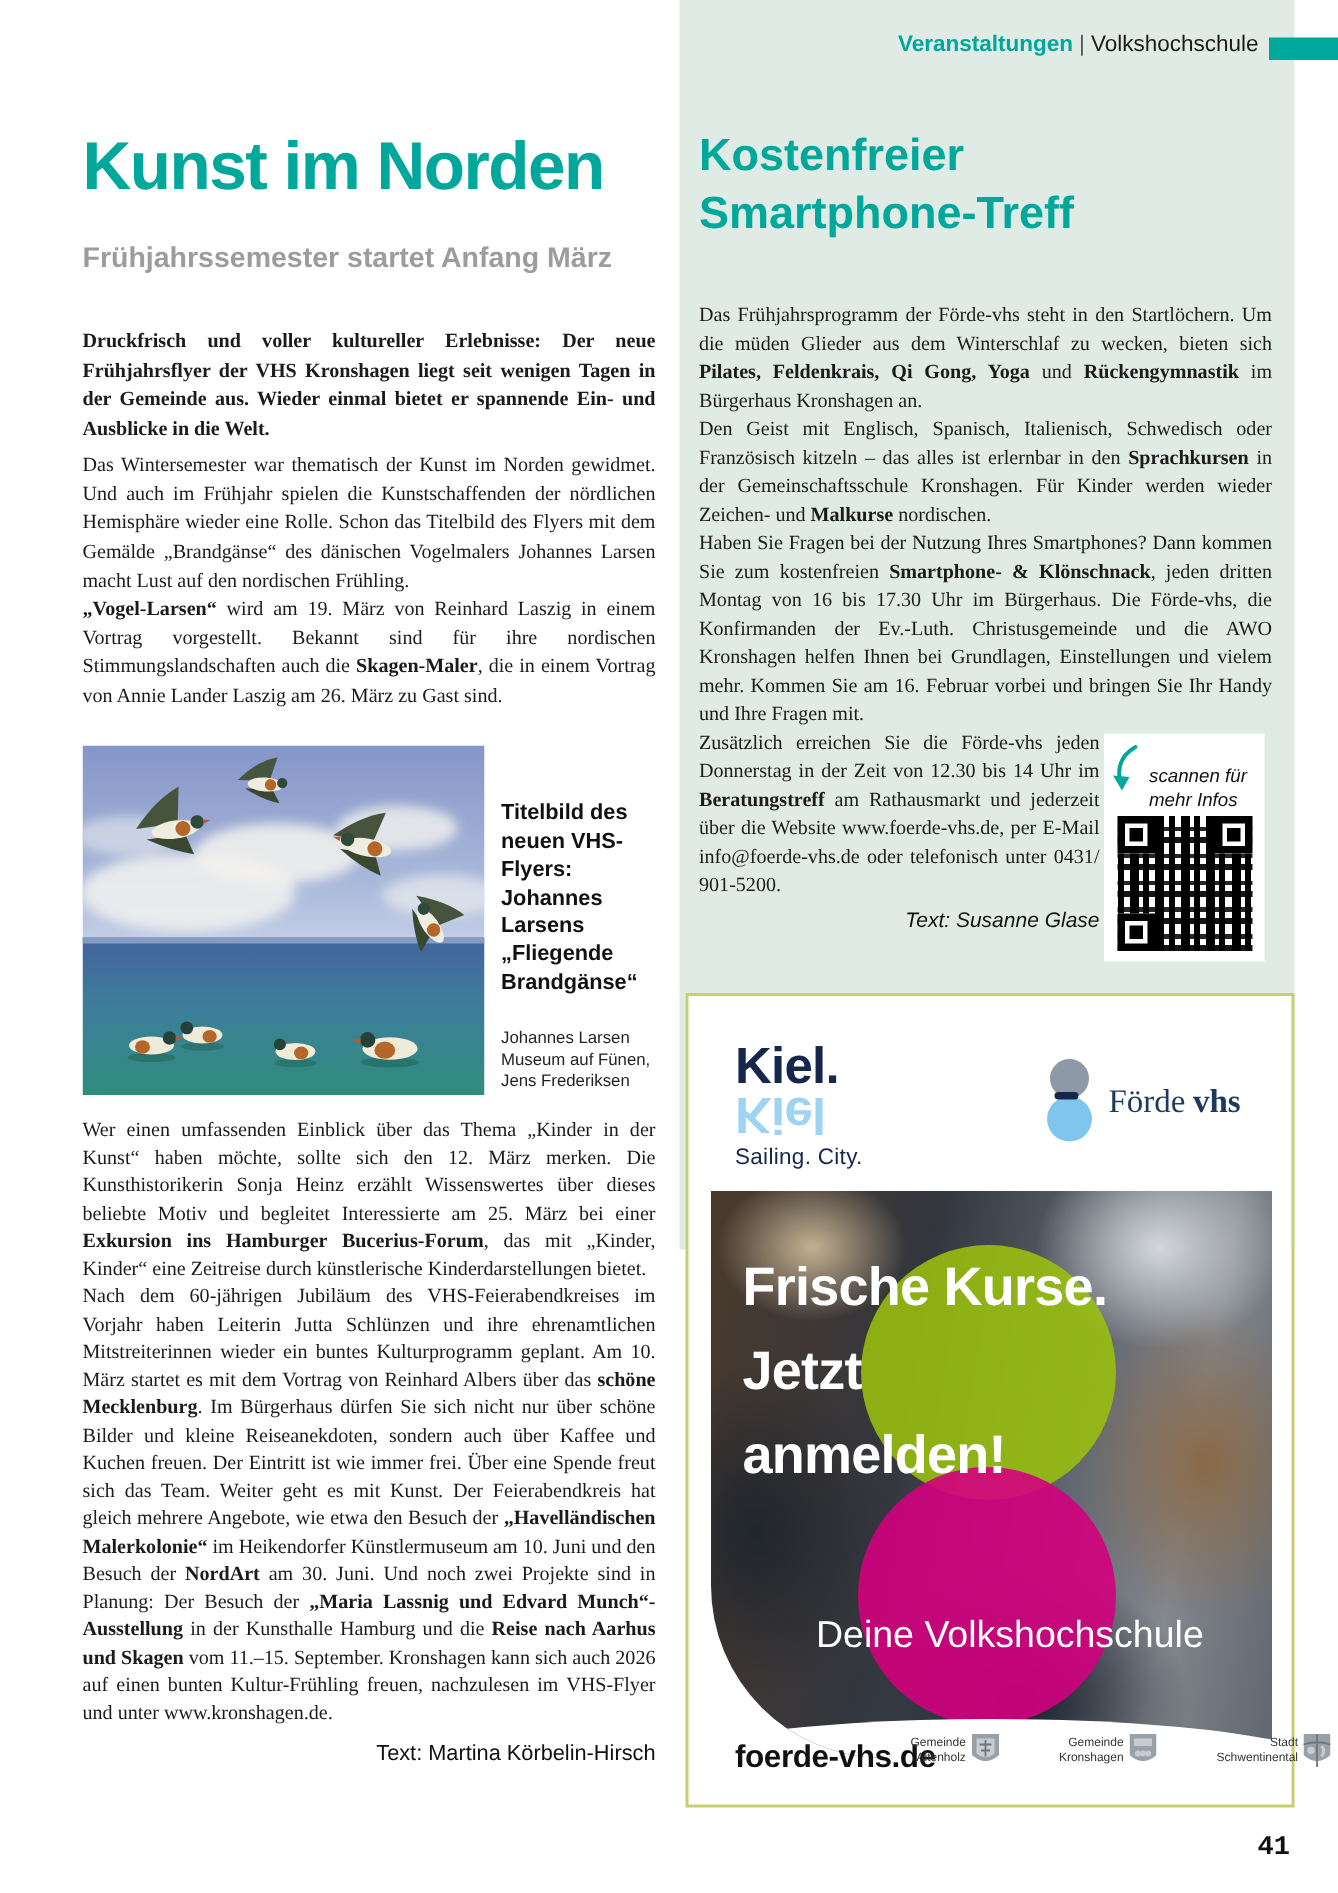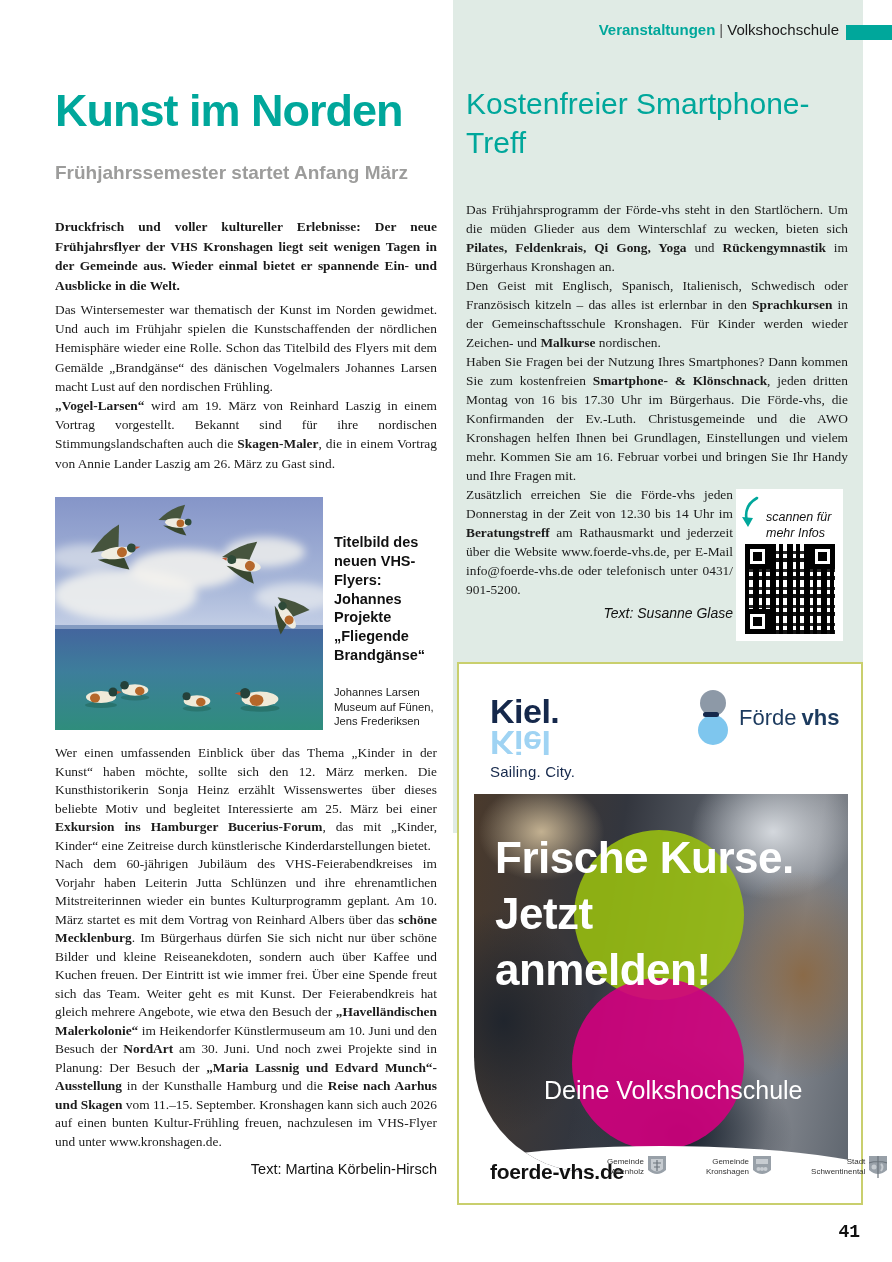--- a/index.html
+++ b/index.html
@@ -34,21 +34,21 @@
 
   
   .event-panel{position:absolute;left:453px;top:0;width:410px;height:833px;background:#E0EBE5;}
   .panel-header{position:absolute;top:21px;right:24px;
     font-family:"Liberation Sans",sans-serif;font-size:15px;color:#1a1a1a;white-space:nowrap;}
   .panel-header .section{color:#00A79B;font-weight:bold;}
   .panel-header .divider{color:#555;padding:0 4px;font-weight:normal;}
   .teal-bar{position:absolute;left:846px;top:25px;width:46px;height:15px;background:#00A79B;}
 
   .panel-title{position:absolute;left:13px;top:84px;width:370px;margin:0;
-    font-family:"Liberation Sans",sans-serif;font-weight:normal;font-size:30px;line-height:1.3;color:#00A79B;}
+    font-family:"Liberation Sans",sans-serif;font-weight:bold;font-size:30px;line-height:1.3;color:#00A79B;}
   .panel-body{position:absolute;left:13px;top:200px;width:382px;
     font-size:13.4px;line-height:19px;text-align:justify;}
   .panel-body p{margin:0;}
   .p-narrow{width:267px;}
   .panel-author{width:267px;margin-top:5px;text-align:right;
     font-family:"Liberation Sans",sans-serif;font-style:italic;font-size:14px;color:#111;}
 
   
   .qr-box{position:absolute;left:283px;top:489px;width:107px;height:152px;background:#fff;
     box-sizing:border-box;padding:5px 5px;}
@@ -67,22 +67,22 @@
 
   
   .ad{position:absolute;left:457px;top:662px;width:406px;height:543px;background:#fff;
     border:2px solid #C9CF6D;box-sizing:border-box;}
   .kiel-logo{position:absolute;left:31px;top:33px;font-family:"Liberation Sans",sans-serif;}
   .kiel-word{display:block;font-weight:bold;font-size:34px;line-height:0.88;letter-spacing:-0.5px;color:#15284B;}
   .kiel-mirror{display:block;font-weight:bold;font-size:34px;line-height:0.88;letter-spacing:-0.5px;
     color:#9FD3F3;transform:scaleY(-1);margin-top:0px;}
   .kiel-tagline{display:block;font-size:15px;color:#15284B;margin-top:6px;letter-spacing:0.2px;}
 
-  .foerde-logo{position:absolute;left:238px;top:26px;display:flex;align-items:center;
-    font-family:Liberation Sans, sans-serif;text-align:center;}
+  .foerde-logo{position:absolute;left:238px;top:42px;display:flex;align-items:center;
+    font-family:Liberation Serif, serif;text-align:center;}
   .fv-icon{position:relative;width:32px;height:56px;margin-right:10px;}
   .fv-top{position:absolute;left:3px;top:0;width:26px;height:26px;border-radius:50%;background:#8D99A7;}
   .fv-bottom{position:absolute;left:1px;top:25px;width:30px;height:30px;border-radius:50%;background:#7EC6EE;}
   .fv-bar{position:absolute;left:6px;top:22px;width:16px;height:5px;border-radius:3px;background:#15284B;}
   .fv-text{font-size:22px;color:#1C3A5E;}
   .fv-text .bold{font-weight:bold;margin-left:5px;}
 
   .ad-photo{position:absolute;left:15px;top:130px;width:374px;height:378px;overflow:hidden;
     border-bottom-left-radius:115px;
     background:
@@ -90,21 +90,21 @@
       radial-gradient(120px 150px at 88% 48%, #8a6a48 0%, rgba(138,106,72,0) 70%),
       radial-gradient(110px 90px at 80% 10%, #d4d8dd 0%, rgba(212,216,221,0) 75%),
       radial-gradient(150px 120px at 55% 90%, #161f2b 0%, rgba(22,31,43,0) 75%),
       radial-gradient(120px 160px at 8% 60%, #20252d 0%, rgba(32,37,45,0) 70%),
       linear-gradient(100deg, #4a3a2c 0%, #33363e 35%, #5d636c 60%, #83878e 80%, #5f666f 100%);}
   .circle-green{position:absolute;left:100px;top:36px;width:170px;height:170px;border-radius:50%;
     background:rgba(154,192,15,0.88);}
   .circle-magenta{position:absolute;left:98px;top:184px;width:172px;height:172px;border-radius:50%;
     background:rgba(211,0,126,0.9);}
   .ad-headline{position:absolute;left:21px;top:36px;font-family:"Liberation Sans",sans-serif;
-    font-weight:bold;font-size:44px;line-height:56px;color:#fff;letter-spacing:-0.5px;}
+    font-weight:bold;font-size:36px;line-height:56px;color:#fff;letter-spacing:-0.5px;}
   .ad-tagline{position:absolute;left:70px;top:282px;font-family:"Liberation Sans",sans-serif;
     font-weight:normal;font-size:25px;color:#fff;}
   .ad-photo::after{content:"";position:absolute;left:-15%;width:130%;bottom:-50px;height:76px;
     background:#fff;border-radius:50%;}
 
   .ad-url{position:absolute;left:31px;top:496px;font-family:"Liberation Sans",sans-serif;
     font-weight:bold;font-size:21px;color:#111;letter-spacing:-0.3px;}
   .partners{position:absolute;left:148px;right:16px;top:492px;display:flex;
     justify-content:space-between;align-items:center;gap:40px;}
   .partner{display:flex;align-items:center;gap:4px;}
@@ -208,21 +208,21 @@
           <circle cx="-11" cy="-5" r="4.2" fill="#24413a"></circle>
         </g>
         <g transform="translate(205,202) scale(1.15)">
           <ellipse cx="0" cy="8" rx="17" ry="3" fill="#1f6458" opacity="0.55"></ellipse>
           <ellipse cx="0" cy="0" rx="16" ry="6.5" fill="#f0ead8"></ellipse>
           <ellipse cx="-3" cy="1" rx="6" ry="5" fill="#b5672a"></ellipse>
           <circle cx="-13" cy="-5" r="4.5" fill="#24413a"></circle>
           <path d="M-17,-6 l-5,1 5,2 Z" fill="#c4552e"></path>
         </g>
       </svg>
-      <div class="fig-caption">Titelbild des neuen VHS-Flyers: Johannes Projekte „Fliegende Brandgänse“</div>
+      <div class="fig-caption">Titelbild des neuen VHS-Flyers: Johannes Larsens „Fliegende Brandgänse“</div>
       <div class="fig-credit">Johannes Larsen Museum auf Fünen, Jens Frederiksen</div>
     </div>
 
     <div class="article-p34">
       <p><span>Wer einen umfassenden Einblick über das Thema „Kinder in der Kunst“ haben möchte, sollte sich den 12. März merken. Die Kunsthistorikerin Sonja Heinz erzählt Wissenswertes über dieses beliebte Motiv und begleitet Interessierte am 25. März bei einer </span><b>Exkursion ins Hamburger Bucerius-Forum</b><span>, das mit „Kinder, Kinder“ eine Zeitreise durch künstlerische Kinderdarstellungen bietet.</span></p>
       <p><span>Nach dem 60-jährigen Jubiläum des VHS-Feierabendkreises im Vorjahr haben Leiterin Jutta Schlünzen und ihre ehrenamtlichen Mitstreiterinnen wieder ein buntes Kulturprogramm geplant. Am 10. März startet es mit dem Vortrag von Reinhard Albers über das </span><b>schöne Mecklenburg</b><span>. Im Bürgerhaus dürfen Sie sich nicht nur über schöne Bilder und kleine Reiseanekdoten, sondern auch über Kaffee und Kuchen freuen. Der Eintritt ist wie immer frei. Über eine Spende freut sich das Team. Weiter geht es mit Kunst. Der Feierabendkreis hat gleich mehrere Angebote, wie etwa den Besuch der </span><b>„Havelländischen Malerkolonie“</b><span> im Heikendorfer Künstlermuseum am 10. Juni und den Besuch der </span><b>NordArt</b><span> am 30. Juni. Und noch zwei Projekte sind in Planung: Der Besuch der </span><b>„Maria Lassnig und Edvard Munch“-Ausstellung</b><span> in der Kunsthalle Hamburg und die </span><b>Reise nach Aarhus und Skagen</b><span> vom 11.–15. September. Kronshagen kann sich auch 2026 auf einen bunten Kultur-Frühling freuen, nachzulesen im VHS-Flyer und unter www.kronshagen.de.</span></p>
       <div class="article-author">Text: Martina Körbelin-Hirsch</div>
     </div>
   </div>
 

